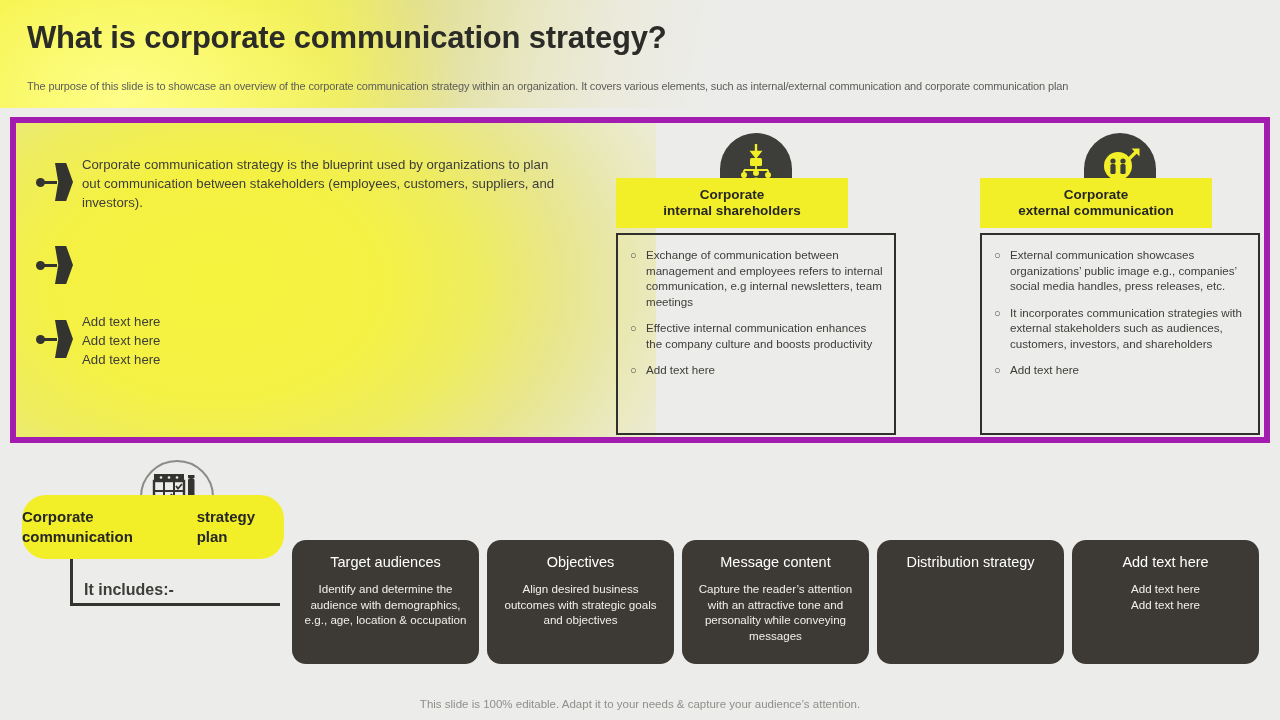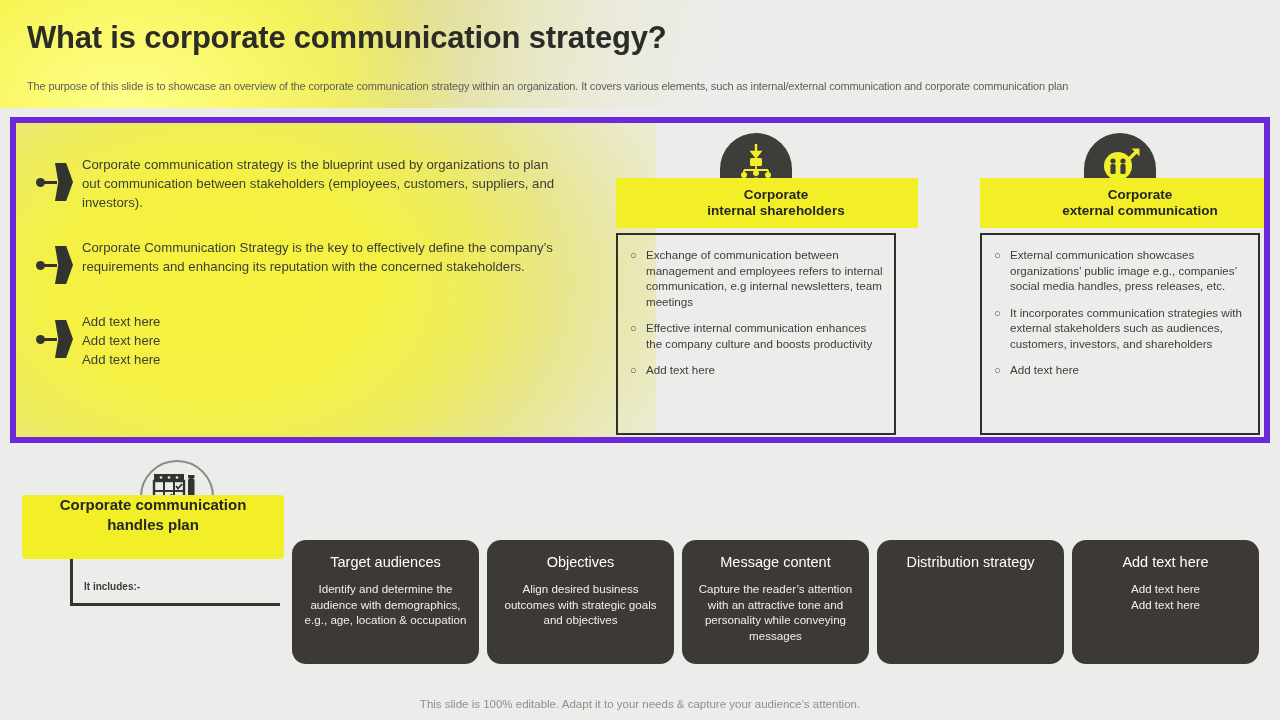--- a/index.html
+++ b/index.html
@@ -30,21 +30,21 @@
   }
   .subtitle{
     position:absolute;left:27px;top:80px;
     font-size:11px;color:#5d5d58;white-space:nowrap;
     letter-spacing:-0.15px;
   }
 
   
   .main-panel{
     position:absolute;left:10px;top:117px;width:1260px;height:326px;
-    background:#6d28d9;
+    background:#a21caf;
     box-sizing:border-box;
     padding:6px;
   }
   .main-inner{
     position:relative;width:100%;height:100%;
     background:#ececea;
     overflow:hidden;
   }
   .main-inner .yellow-wash{
     position:absolute;left:-120px;top:-150px;width:760px;height:620px;
@@ -83,25 +83,24 @@
   .comm-icon{
     position:absolute;left:50%;transform:translateX(-50%);top:10px;
     width:72px;height:52px;
     background:#3d3d39;
     border-radius:36px 36px 0 0;
     display:flex;align-items:flex-end;justify-content:center;
     padding-bottom:3px;box-sizing:border-box;
     z-index:2;
   }
   .comm-head{
-    position:absolute;left:0;top:55px;width:284px;height:50px;
+    position:absolute;left:0;top:55px;width:232px;height:50px;
     background:#f2ef28;
     display:flex;flex-direction:column;align-items:center;justify-content:center;
     z-index:3;
-    padding-left:18px;
   }
   .comm-head span{
     font-size:13.5px;font-weight:bold;color:#262624;line-height:16.5px;
   }
   .comm-body{
     position:absolute;left:0;top:110px;width:280px;height:202px;
     border:2px solid #2f2f2c;
     box-sizing:border-box;
     padding:12px 10px 10px 12px;
   }
@@ -120,35 +119,35 @@
     position:absolute;left:118px;top:8px;width:74px;height:74px;
     border:2.5px solid #8b8b87;border-radius:50%;
     box-sizing:border-box;
   }
   .plan-ico-glyph{
     position:absolute;left:130px;top:18px;width:50px;height:34px;
     z-index:2;
   }
   .plan-badge{
     position:absolute;left:0;top:43px;width:262px;height:64px;
-    background:#f2ef28;border-radius:4px;
-    display:flex;flex-direction:column;align-items:center;
+    background:#f2ef28;border-radius:24px;
+    display:flex;align-items:center;
     z-index:3;
   }
   .plan-badge span{
     font-size:15px;font-weight:bold;color:#262624;line-height:20px;
   }
   .includes-bracket{
     position:absolute;left:48px;top:100px;width:210px;height:54px;
     border-left:3px solid #33332f;border-bottom:3px solid #33332f;
     box-sizing:border-box;
   }
   .includes-label{
     position:absolute;left:62px;top:129px;
-    font-size:10px;font-weight:bold;color:#3d3d39;
+    font-size:16px;font-weight:bold;color:#3d3d39;
   }
 
   
   .cards{position:absolute;left:292px;top:540px;display:flex;gap:8px;}
   .card{
     width:187px;height:124px;background:#3d3a35;border-radius:14px;
     box-sizing:border-box;padding:14px 12px 10px 12px;
     display:flex;flex-direction:column;align-items:center;
   }
   .card .c-title{
@@ -186,21 +185,20 @@
             <div class="head"></div>
         </div>
         <div class="bullet-text">Corporate communication strategy is the blueprint used by organizations to plan out communication between stakeholders (employees, customers, suppliers, and investors).</div>
       </div>
       <div class="bullet-row">
         <div class="arrow-ico">
           <div class="dot"></div>
             <div class="stem"></div>
             <div class="head"></div>
         </div>
-        <div class="bullet-text">Corporate Communication Strategy is the key to effectively define the company’s requirements and enhancing its reputation with the concerned stakeholders.</div>
       </div>
       <div class="bullet-row">
         <div class="arrow-ico">
           <div class="dot"></div>
             <div class="stem"></div>
             <div class="head"></div>
         </div>
         <div class="bullet-text" style="white-space:pre-line;">Add text here
 Add text here
 Add text here</div>
@@ -288,21 +286,21 @@
       <path d="M12 11 L12 32 M22 11 L22 32 M2 21 L32 21" stroke="#33332f" stroke-width="2"></path>
       <path d="M24 16 L26 18.5 L30 14" stroke="#33332f" stroke-width="1.8" fill="none"></path>
       <path d="M14 26 L16 28.5 L20 24" stroke="#33332f" stroke-width="1.8" fill="none"></path>
       <rect x="36" y="8" width="6.5" height="20" rx="2.6" fill="#33332f"></rect>
       <path d="M36 28 L42.5 28 L39.25 33 Z" fill="#33332f"></path>
       <path d="M36 5 L42.5 5 L42.5 8 L36 8 Z" fill="#33332f"></path>
     </svg>
   </div>
   <div class="plan-badge">
     <span>Corporate communication</span>
-    <span>handles plan</span>
+    <span>strategy plan</span>
   </div>
 </div>
 <div class="includes-bracket" style="left:70px;top:552px;"></div>
 <div class="includes-label" style="left:84px;top:581px;">It includes:-</div>
 
 <div class="cards">
   <div class="card">
     <div class="c-title">Target audiences</div>
     <div class="c-desc">Identify and determine the audience with demographics, e.g., age, location &amp; occupation</div>
   </div>

